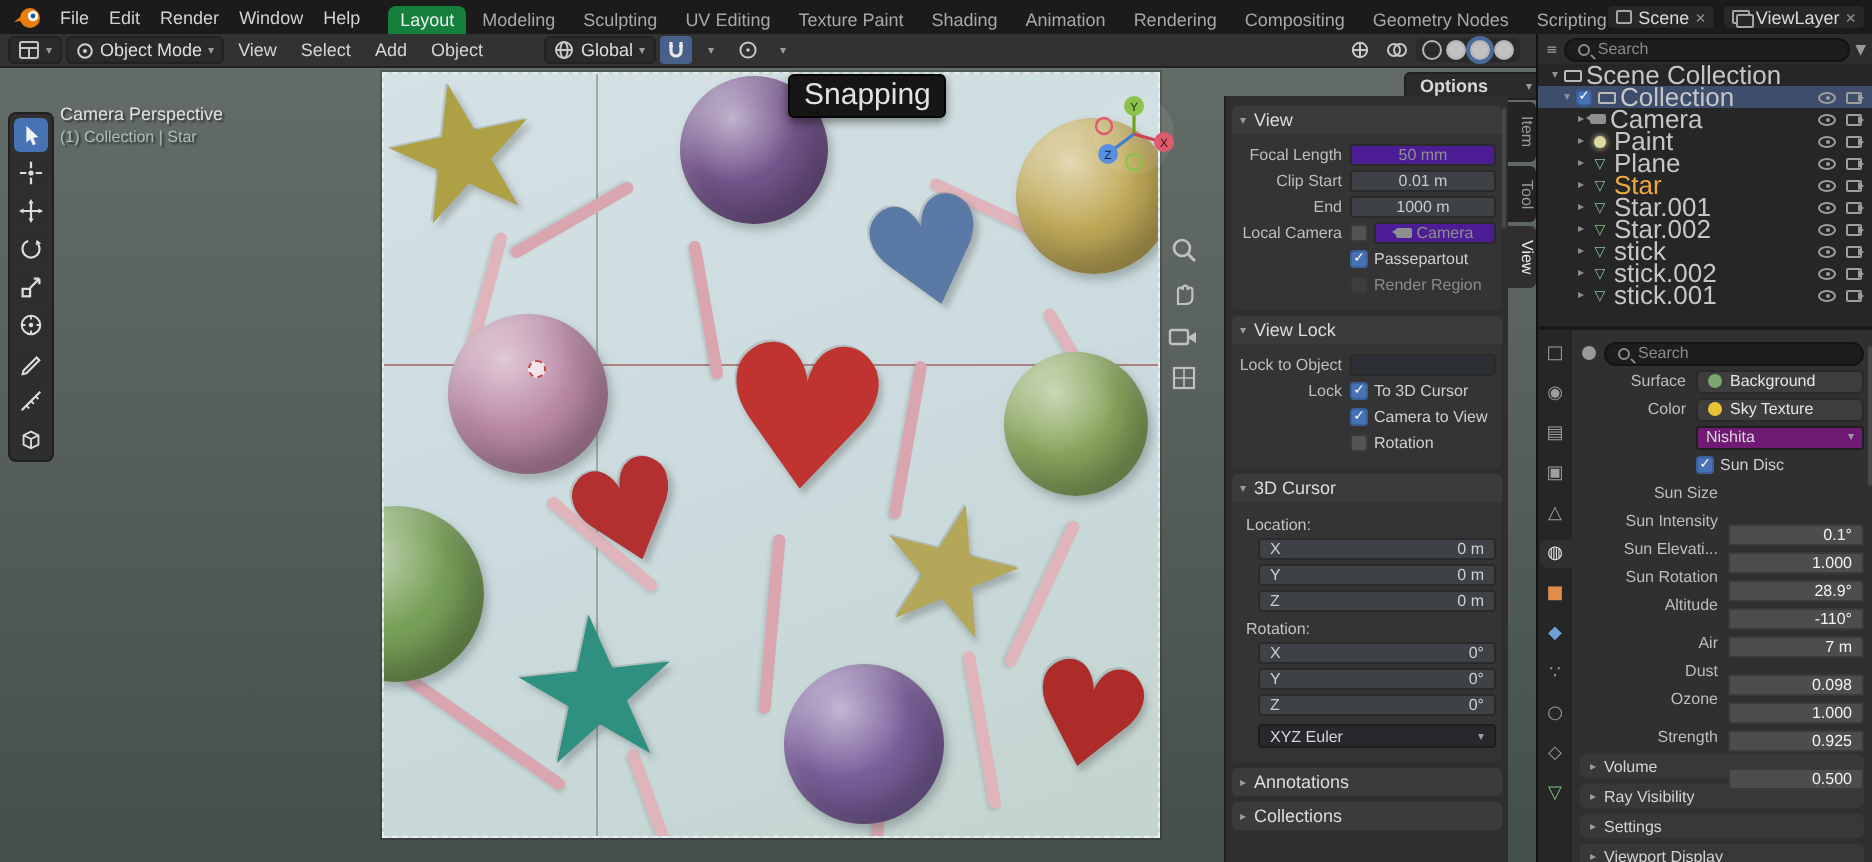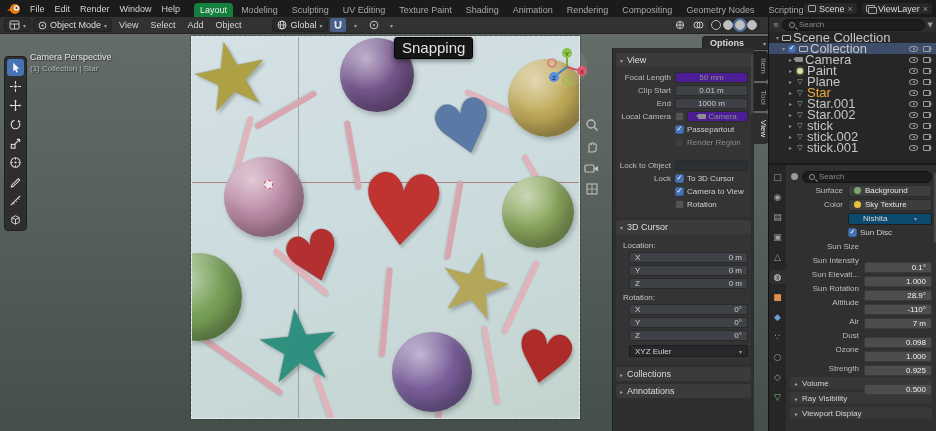--- a/index.html
+++ b/index.html
@@ -138,22 +138,22 @@
       font-size:9px;font-family:"DejaVu Sans",sans-serif;color:#9d9d9d;}
 .ptab.active{background:#303030;color:#e8e8e8;}
 #prop-main{position:absolute;left:17px;top:0;right:0;bottom:0;padding:3px 4px;overflow:hidden;}
 .prop-row{display:flex;align-items:center;margin:3px 0;height:11px;}
 .prop-lbl{width:58px;text-align:right;padding-right:5px;color:#bdbdbd;font-size:8px;white-space:nowrap;overflow:hidden;flex-shrink:0;}
 .prop-lbl.w{width:74px;}
 .btn-fld{flex:1;display:flex;align-items:center;gap:4px;background:#3d3d3d;border:1px solid #2b2b2b;
          border-radius:3px;height:12px;padding:0 5px;color:#e4e4e4;font-size:8px;}
 .val-fld{flex:1;background:#4d4d4d;border:1px solid #3a3a3a;border-radius:2px;height:11px;display:flex;
          align-items:center;justify-content:flex-end;padding:0 5px;color:#f0f0f0;font-size:8px;margin-top:41px;}
-.drop-fld{flex:1;display:flex;align-items:center;justify-content:space-between;background:#0c4a6e;
-          border:1px solid #1e1e1e;border-radius:2px;height:12px;padding:0 14px;color:#d8d8d8;font-size:8px;}
+.drop-fld{flex:1;display:flex;align-items:center;justify-content:space-between;background:#701a75;
+          border:1px solid #1e1e1e;border-radius:2px;height:12px;padding:0 4px;color:#d8d8d8;font-size:8px;}
 .sec-h{display:flex;align-items:center;gap:4px;background:#383838;border-radius:3px;height:12px;
        padding:0 5px;margin:3px 0;color:#d4d4d4;font-size:8px;}
 .dot-ico{width:7px;height:7px;border-radius:50%;display:inline-block;flex-shrink:0;}
 .mt{margin-top:8px;}
 .vscroll{position:absolute;width:2px;border-radius:1px;background:#5a5a5a;opacity:.6;}
 </style>
 </head>
 <body>
 
 <div id="app">
@@ -441,20 +441,24 @@
             </div>
             <div class="np-row">
               <span class="np-lbl"></span>
               <span class="chk dis"></span>
               <span class="chk-lbl dis-t">Render Region</span>
             </div>
           </div>
         </div>
 
         <div>
+          <div class="np-sec-h">
+            <span class="tri">▾</span>
+            <span>View Lock</span>
+          </div>
           <div class="np-sec-b">
             <div class="np-row">
               <span class="np-lbl">Lock to Object</span>
               <span class="np-fld dark"></span>
             </div>
             <div class="np-row">
               <span class="np-lbl">Lock</span>
               <span class="chk on">✓</span>
               <span class="chk-lbl">To 3D Cursor</span>
             </div>
@@ -505,25 +509,25 @@
             </div>
             <div class="np-drop">
               <span>XYZ Euler</span>
               <span class="tri">▾</span>
             </div>
           </div>
         </div>
 
         <div class="np-sec-h solo">
           <span class="tri">▸</span>
-          <span>Collections</span>
+          <span>Annotations</span>
         </div>
         <div class="np-sec-h solo">
           <span class="tri">▸</span>
-          <span>Annotations</span>
+          <span>Collections</span>
         </div>
         <div class="vscroll" style="right:1px;top:6px;height:60px;"></div>
       </div>
       <div id="np-tabs">
         <span class="np-tab">Item</span>
         <span class="np-tab">Tool</span>
         <span class="np-tab active">View</span>
       </div>
     </div>
   </div>
@@ -716,19 +720,23 @@
         <div class="sec-h">
           <span class="tri">▸</span>
           <span>Volume</span>
         </div>
         <div class="sec-h">
           <span class="tri">▸</span>
           <span>Ray Visibility</span>
         </div>
         <div class="sec-h">
           <span class="tri">▸</span>
+          <span>Settings</span>
+        </div>
+        <div class="sec-h">
+          <span class="tri">▸</span>
           <span>Viewport Display</span>
         </div>
         <div class="vscroll" style="right:0;top:8px;height:70px;"></div>
       </div>
     </div>
   </div>
 </div>
 
 </body></html>

